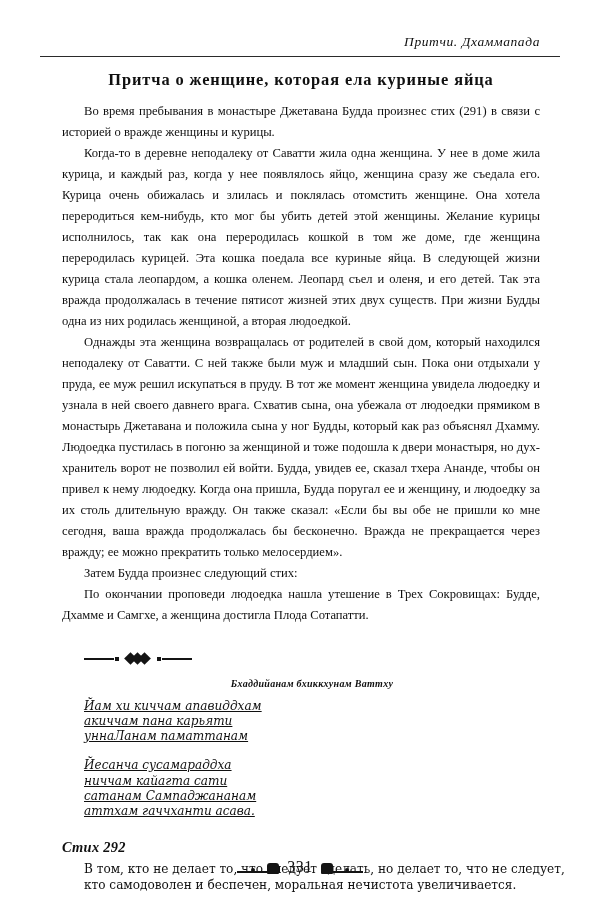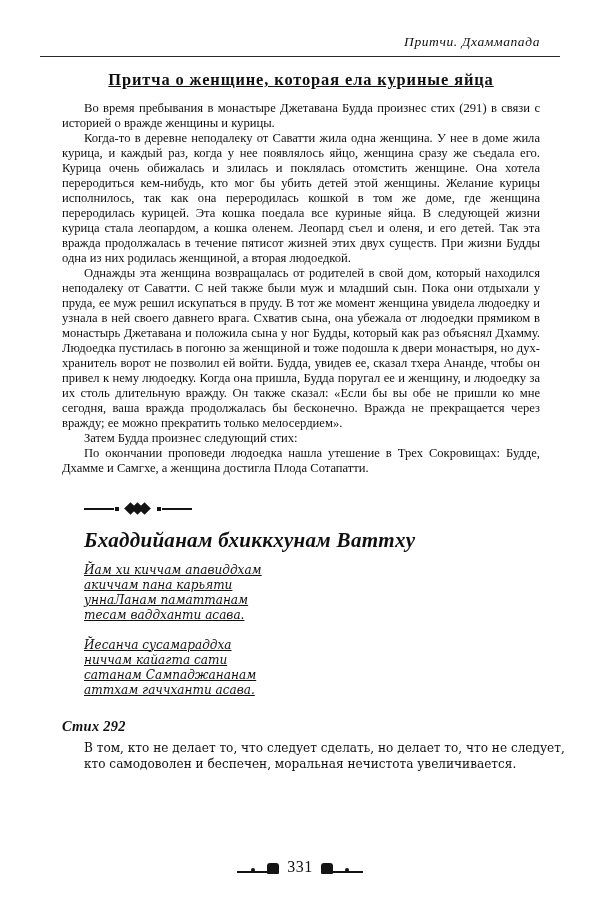--- a/index.html
+++ b/index.html
@@ -54,27 +54,26 @@
     width: 478px;
   }
 
   h1.title {
     margin: 0 0 11px 0;
     font-size: 16.4px;
     font-weight: bold;
     text-align: center;
     letter-spacing: 0.9px;
     line-height: 1.2;
-    text-decoration: underline;
   }
 
   p.para {
     margin: 0;
     font-size: 12.6px;
-    line-height: 15px;
+    line-height: 21px;
     text-align: justify;
     text-indent: 22px;
     text-justify: inter-word;
     hyphens: none;
   }
 
   
   .stanza-ru {
     margin: 11px 0 11px 0;
     padding-left: 22px;
@@ -133,24 +132,25 @@
     transform: rotate(45deg);
   }
   .orn-diamond i.d1 { left: 0px; }
   .orn-diamond i.d2 { left: 7px; background: #141414; }
   .orn-diamond i.d3 { left: 14px; }
 
   
   h2.pali-heading {
     margin: 8px 0 10px 0;
     padding-left: 22px;
-    font-size: 21px;
+    font-size: 10px;
     font-weight: bold;
     font-style: italic;
     letter-spacing: 0.3px;
+    text-align: center;
   }
   .pali-block {
     padding-left: 22px;
     font-style: italic;
     font-size: 12.1px;
     line-height: 15.2px;
     font-family: "DejaVu Serif", "Liberation Serif", serif;
   }
   .pali-block .vline { display: block; white-space: nowrap; text-decoration: underline; }
   .pali-block + .pali-block { margin-top: 14px; }
@@ -253,21 +253,20 @@
         <span class="orn-bar right"></span>
       </div>
     </div>
 
     <h2 class="pali-heading">Бхаддийанам бхиккхунам Ваттху</h2>
 
     <div class="pali-block">
       <span class="vline">Йам хи киччам апавиддхам</span>
       <span class="vline">акиччам пана карьяти</span>
       <span class="vline">уннаЛанам паматтанам</span>
-      <span class="vline">тесам ваддханти асава.</span>
     </div>
 
     <div class="pali-block">
       <span class="vline">Йесанча сусамараддха</span>
       <span class="vline">ниччам кайагта сати</span>
       <span class="vline">сатанам Сампаджананам</span>
       <span class="vline">аттхам гаччханти асава.</span>
     </div>
 
     <h3 class="verse-label">Стих 292</h3>

